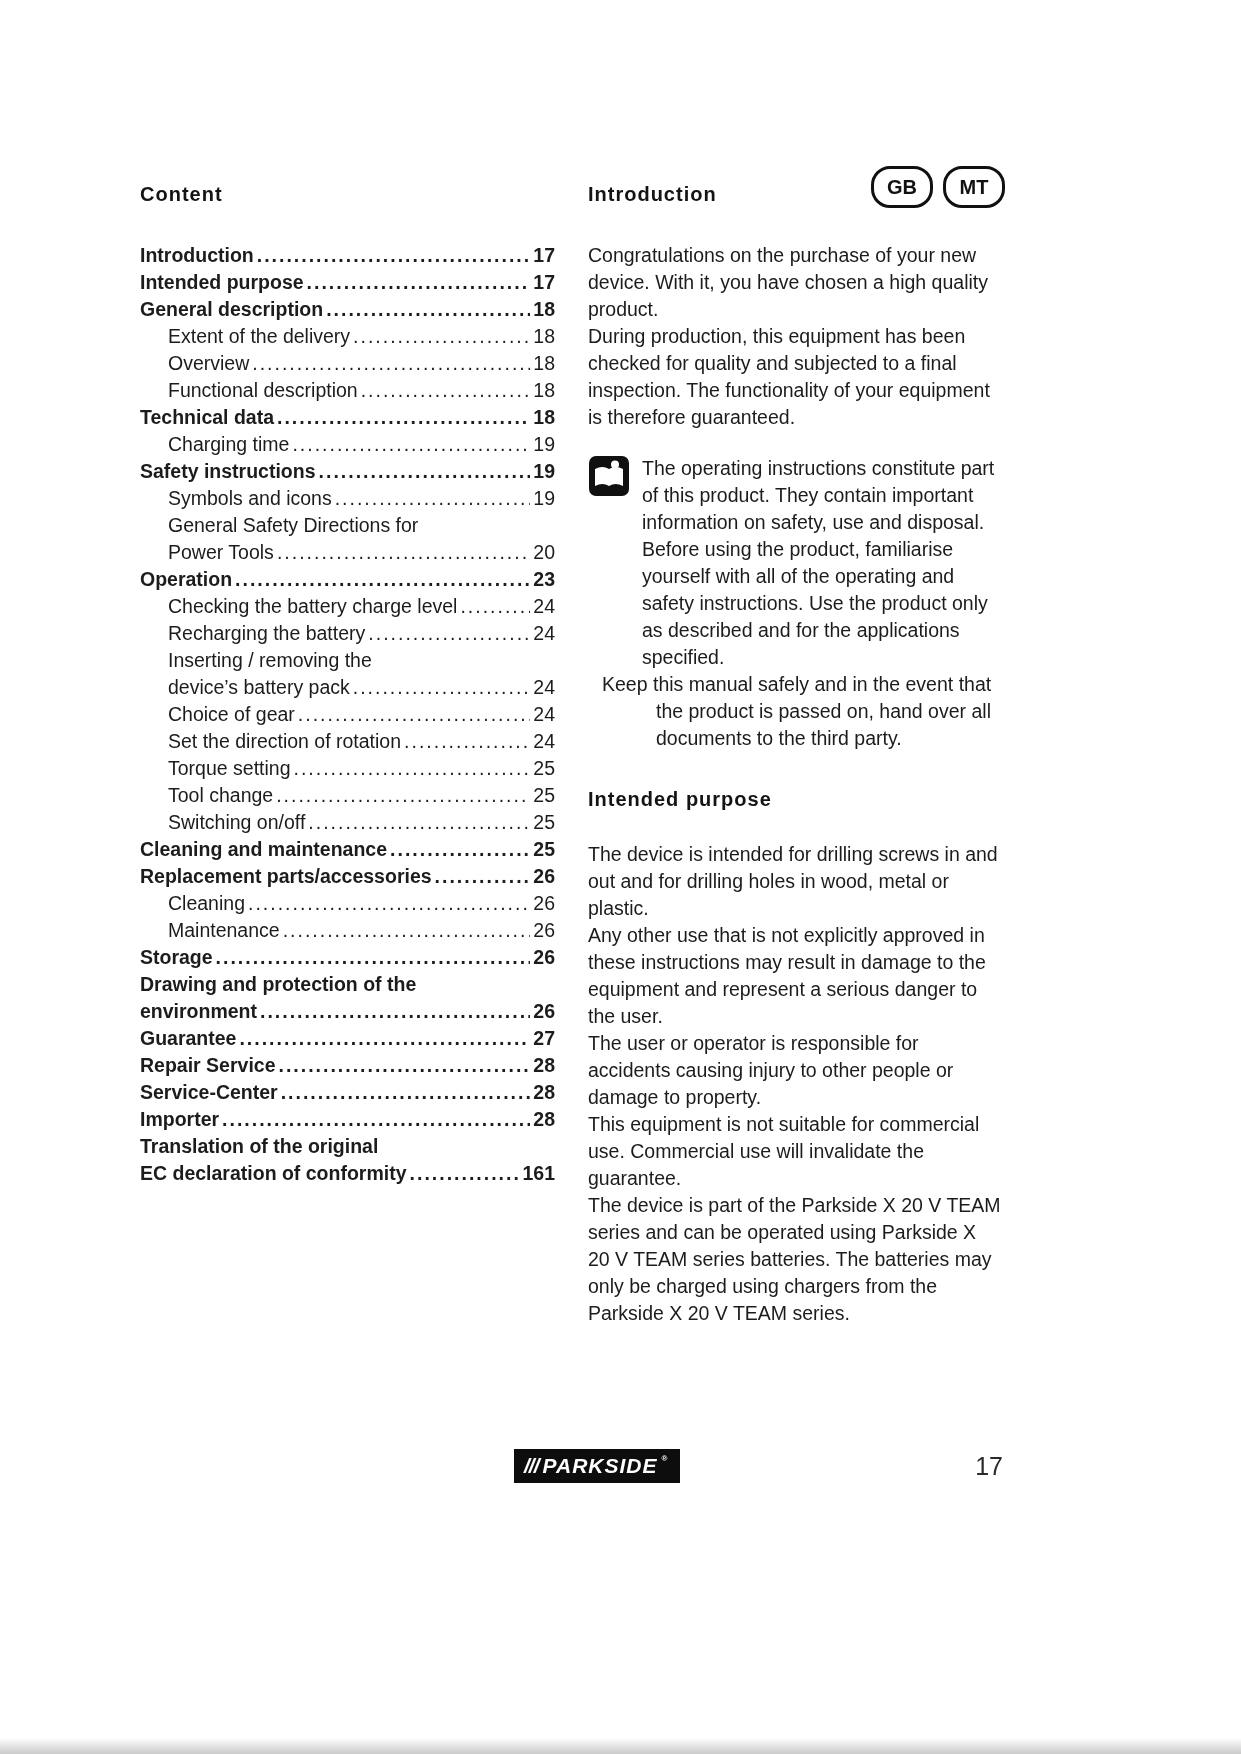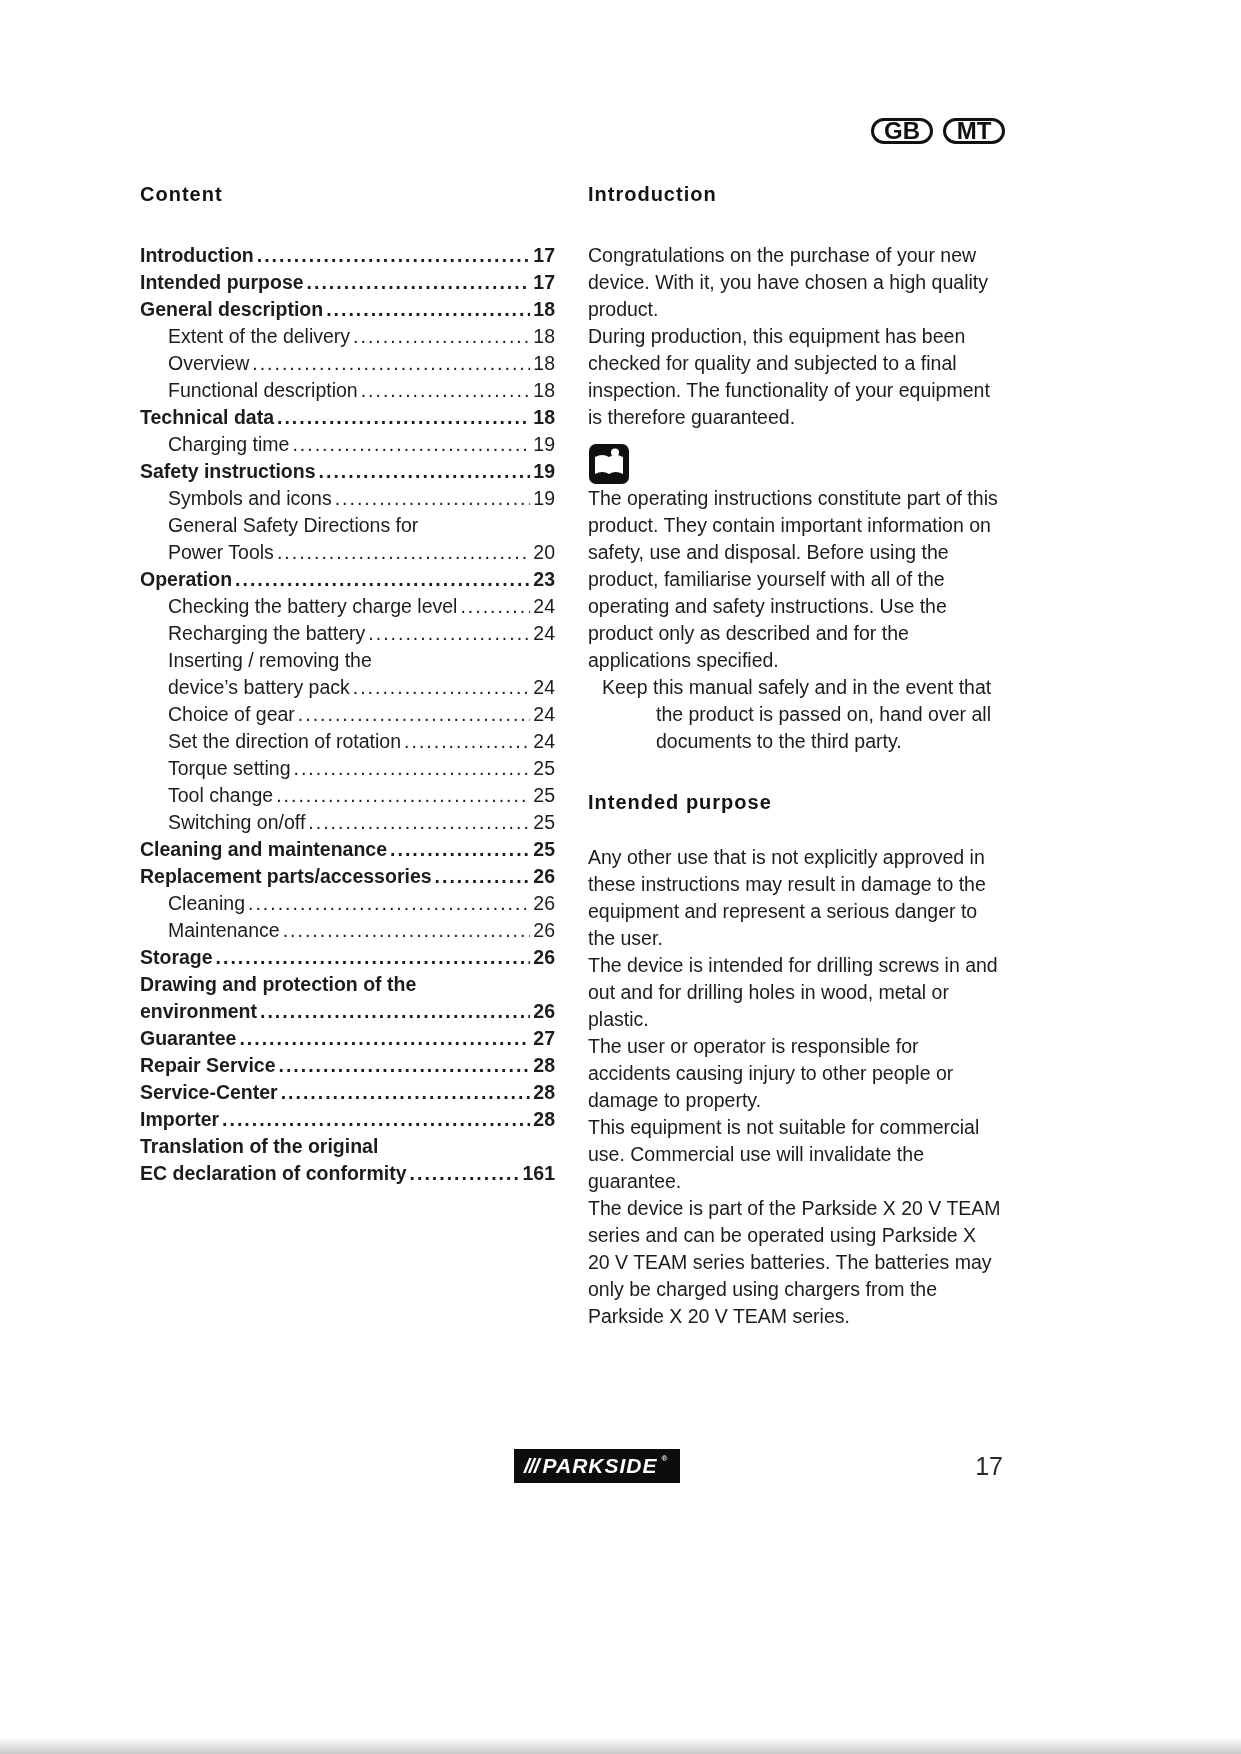--- a/index.html
+++ b/index.html
@@ -29,28 +29,29 @@
     top: 118px;
     right: 236px;
     display: flex;
     gap: 10px;
   }
   .badge {
     display: inline-flex;
     align-items: center;
     justify-content: center;
     min-width: 62px;
-    height: 26px;
+    height: 42px;
     border: 3px solid #111;
     border-radius: 19px;
-    font-size: 24px;
+    font-size: 20px;
     font-weight: bold;
     color: #111;
     box-sizing: border-box;
     padding: 0 10px;
+    margin-top: 48px;
   }
 
   
   .columns {
     position: absolute;
     top: 183px;
     left: 140px;
     right: 238px;
     display: flex;
     gap: 33px;
@@ -91,22 +92,22 @@
   .toc-pre { white-space: nowrap; }
 
   
   .col-right p {
     margin: 0;
     font-size: 19.5px;
     line-height: 27px;
   }
   .icon-note {
     display: flex;
-    margin-top: 12px;
-    flex-direction: column;
+    margin-top: 24px;
+    gap: 12px;
   }
   .note-icon {
     flex: 0 0 42px;
     width: 42px;
     height: 42px;
   }
   .icon-note p { flex: 1; }
   .keep-note {
     margin-top: 0 !important;
     padding-left: 68px;
@@ -398,22 +399,22 @@
             <path d="M7 14 q7.5 -4 14 0 q6.5 -4 14 0" fill="none" stroke="#101010" stroke-width="0"></path>
           </svg>
         </span>
         <p>The operating instructions constitute part of this product. They contain important information on safety, use and disposal. Before using the product, familiarise yourself with all of the operating and safety instructions. Use the product only as described and for the applications specified.</p>
       </div>
 
       <p class="keep-note">Keep this manual safely and in the event that the product is passed on, hand over all documents to the third party.</p>
 
       <h1 class="section-heading h-intended">Intended purpose</h1>
       <div id="intended-paragraphs">
+          <p>The device is intended for drilling screws in and out and for drilling holes in wood, metal or plastic.</p>
           <p>Any other use that is not explicitly approved in these instructions may result in damage to the equipment and represent a serious danger to the user.</p>
-          <p>The device is intended for drilling screws in and out and for drilling holes in wood, metal or plastic.</p>
           <p>The user or operator is responsible for accidents causing injury to other people or damage to property.</p>
           <p>This equipment is not suitable for commercial use. Commercial use will invalidate the guarantee.</p>
           <p>The device is part of the Parkside X 20 V TEAM series and can be operated using Parkside X 20 V TEAM series batteries. The batteries may only be charged using chargers from the Parkside X 20 V TEAM series.</p>
         </div>
     </div>
 
   </div>
 
   <div class="footer-logo">
     <span class="slashes">///</span>

